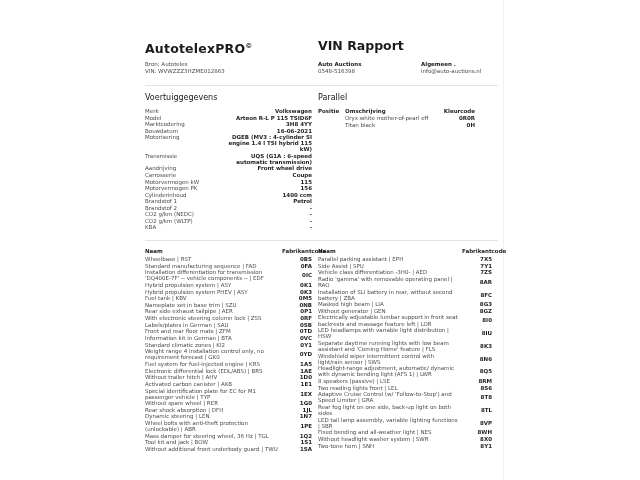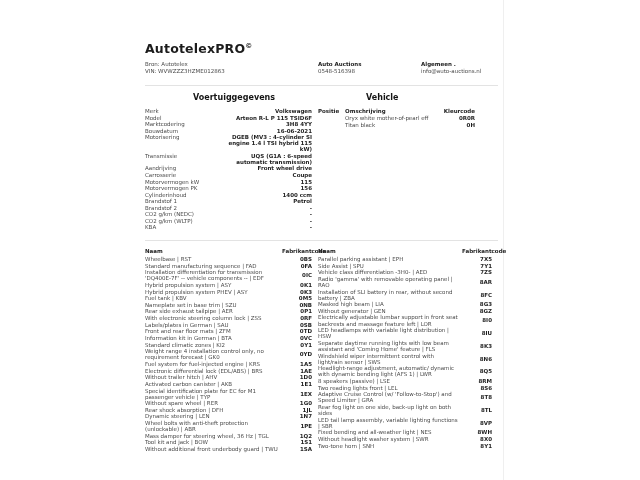--- a/index.html
+++ b/index.html
@@ -20,21 +20,21 @@
   .blk-company { left:173px; }
   .blk-contact { left:276px; }
   .b { font-weight:bold; color:#222; }
 
   .divider { border-top:1px solid #e3e3e3; margin-top:9px; }
 
   
   .cols { display:flex; margin-top:7px; }
   .col-vehicle { width:167px; margin-right:6px; }
   .col-colors { width:180px; }
-  .sec-title { font-size:8px; font-weight:bold; color:#151515; margin-bottom:6px;margin-left:48px; }
+  .sec-title { font-size:8px; font-weight:normal; color:#151515; margin-bottom:6px; }
 
   .vrow { display:flex; font-size:5.5px; line-height:1.1; margin-bottom:.5px; }
   .vlabel { width:78px; flex:none; }
   .vvalue { flex:1; text-align:right; font-weight:bold; color:#1f1f1f; }
 
   .ktable { width:157px; font-size:5.5px; line-height:1.1; }
   .krow { display:flex; margin-bottom:.8px; }
   .kpos { width:27px; flex:none; }
   .koms { flex:1; }
   .kcode { width:34px; flex:none; text-align:right; }
@@ -55,20 +55,21 @@
 </style>
 </head>
 <body>
 
 <div class="page">
   <div class="edge-line"></div>
   <div class="content">
 
     <div class="brand-row">
       <span class="brand"><span>AutotelexPRO</span><sup>©</sup></span>
+      <span class="vin-title">VIN Rapport</span>
     </div>
 
     <div class="subhead">
       <div class="blk blk-src">
         <div>Bron: Autotelex</div>
         <div>VIN: WVWZZZ3HZME012863</div>
       </div>
       <div class="blk blk-company">
         <div class="b">Auto Auctions</div>
         <div>0548-516398</div>
@@ -162,21 +163,21 @@
             </div>
 
             <div class="vrow">
               <div class="vlabel">KBA</div>
               <div class="vvalue">-</div>
             </div>
           </div>
       </div>
 
       <div class="col-colors">
-        <div class="sec-title">Vehicle</div>
+        <div class="sec-title">Parallel</div>
         <div class="ktable">
           <div class="krow khead">
             <div class="kpos">Positie</div>
             <div class="koms">Omschrijving</div>
             <div class="kcode">Kleurcode</div>
           </div>
           <div>
 
               <div class="krow">
                 <div class="kpos"></div>

